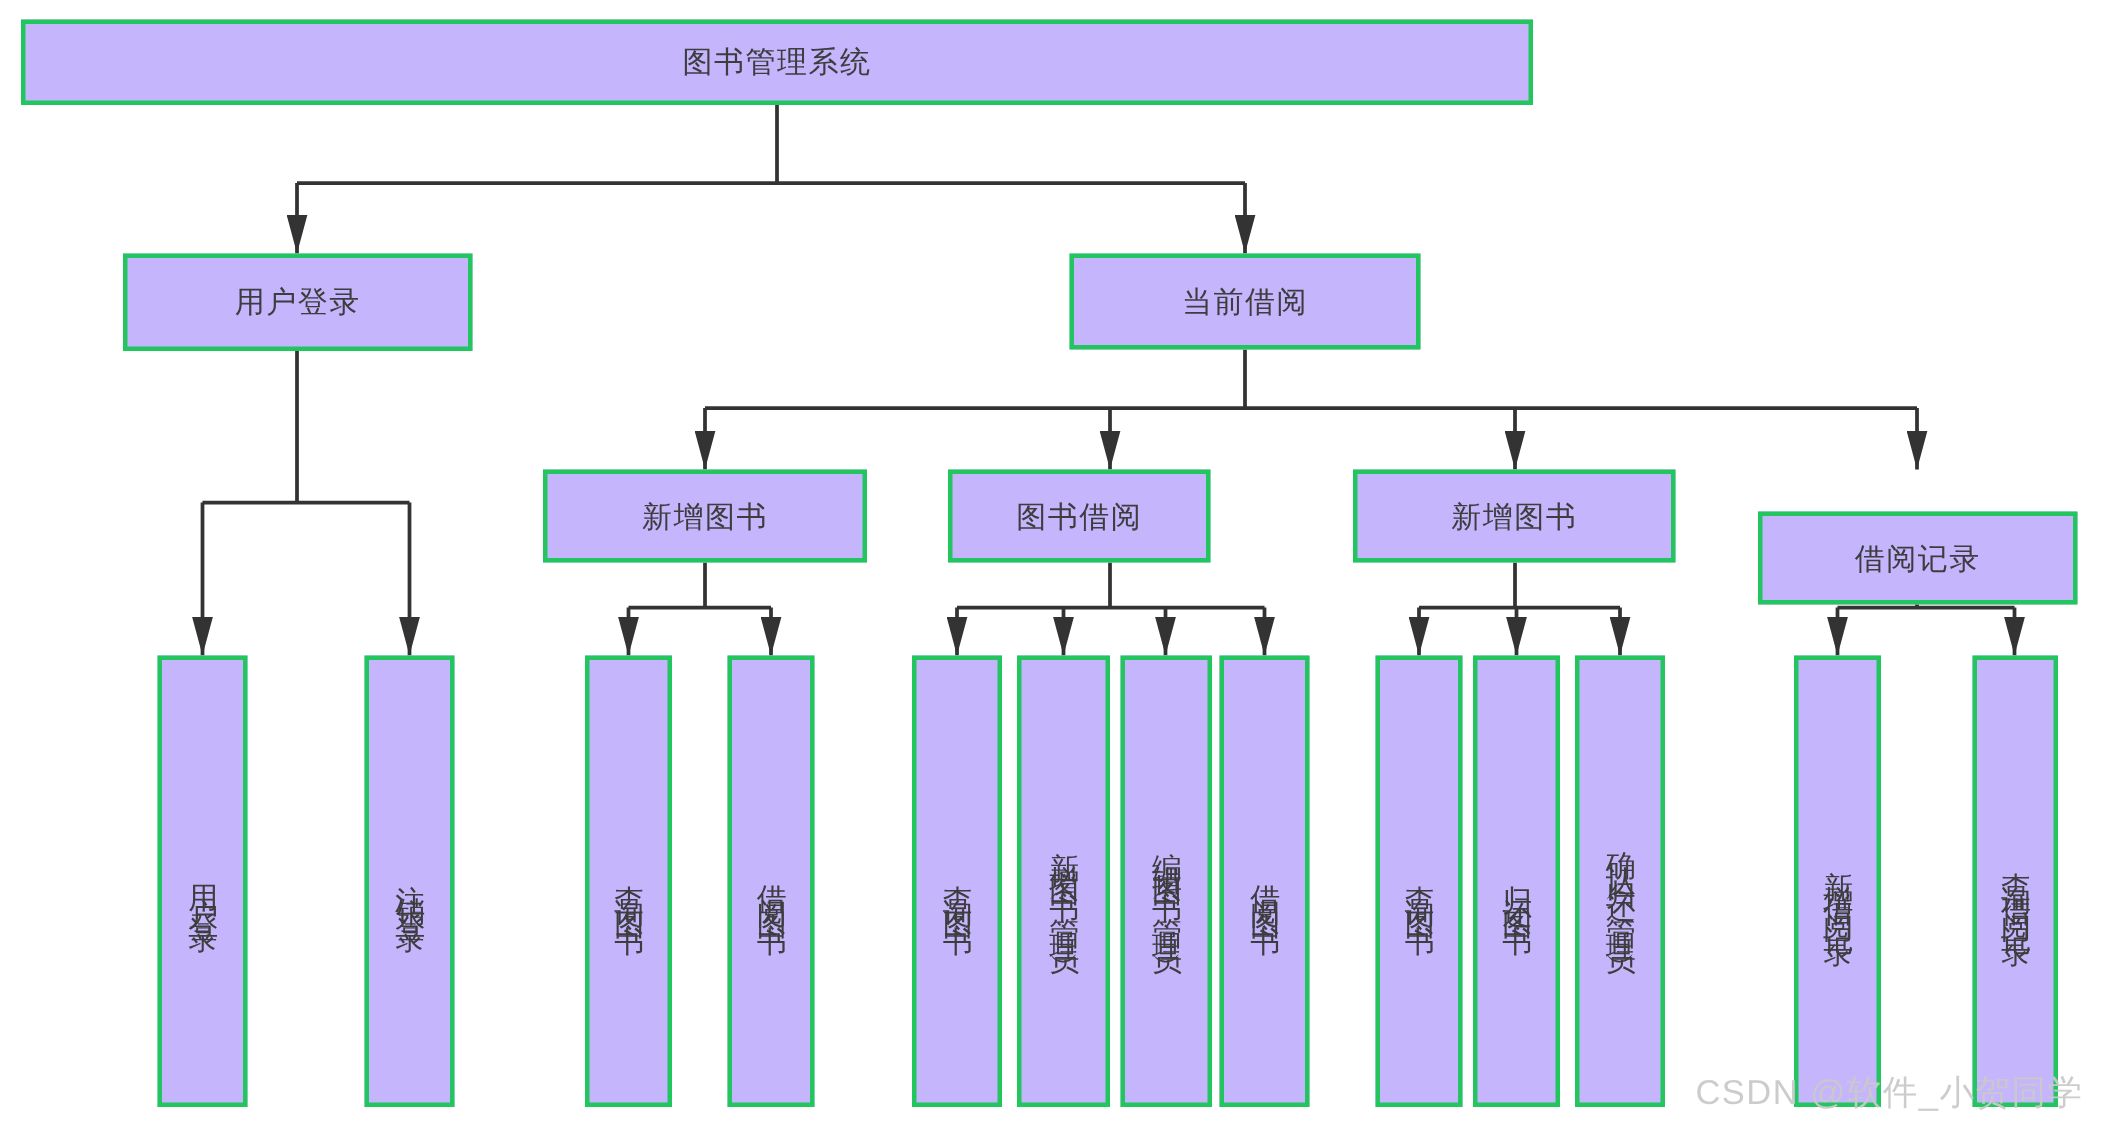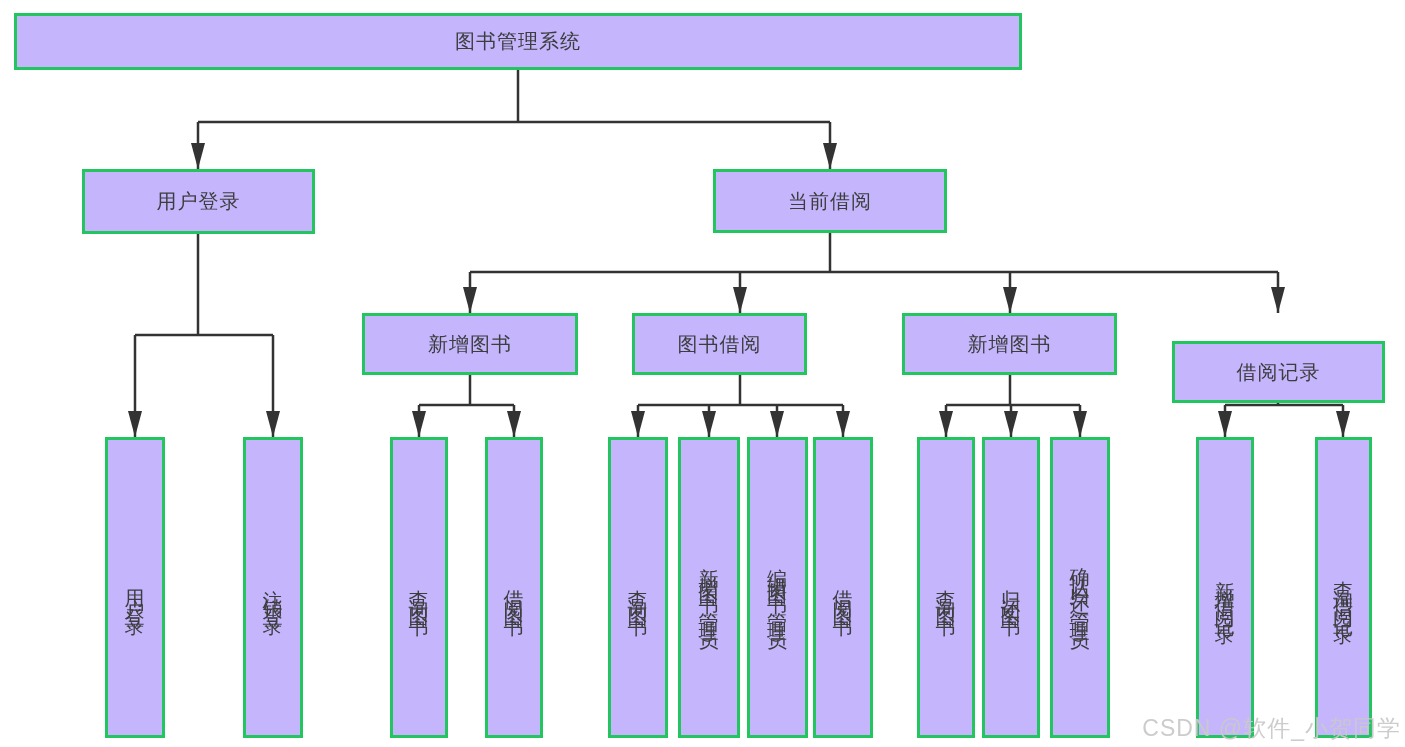--- a/index.html
+++ b/index.html
@@ -39,21 +39,21 @@
   .node-v .vtext {
     writing-mode: vertical-rl;
     font-size: 20px;
     letter-spacing: 9px;
     line-height: 1;
     color: #3d3d3d;
     padding-top: 9px; 
   }
   #watermark {
     position: absolute;
-    right: 4px;
+    right: 16px;
     bottom: 3px;
     font-size: 23px;
     color: rgba(201, 201, 201, 0.95);
     letter-spacing: 1px;
     z-index: 5;
     white-space: nowrap;
   }
 </style>
 </head>
 <body>

